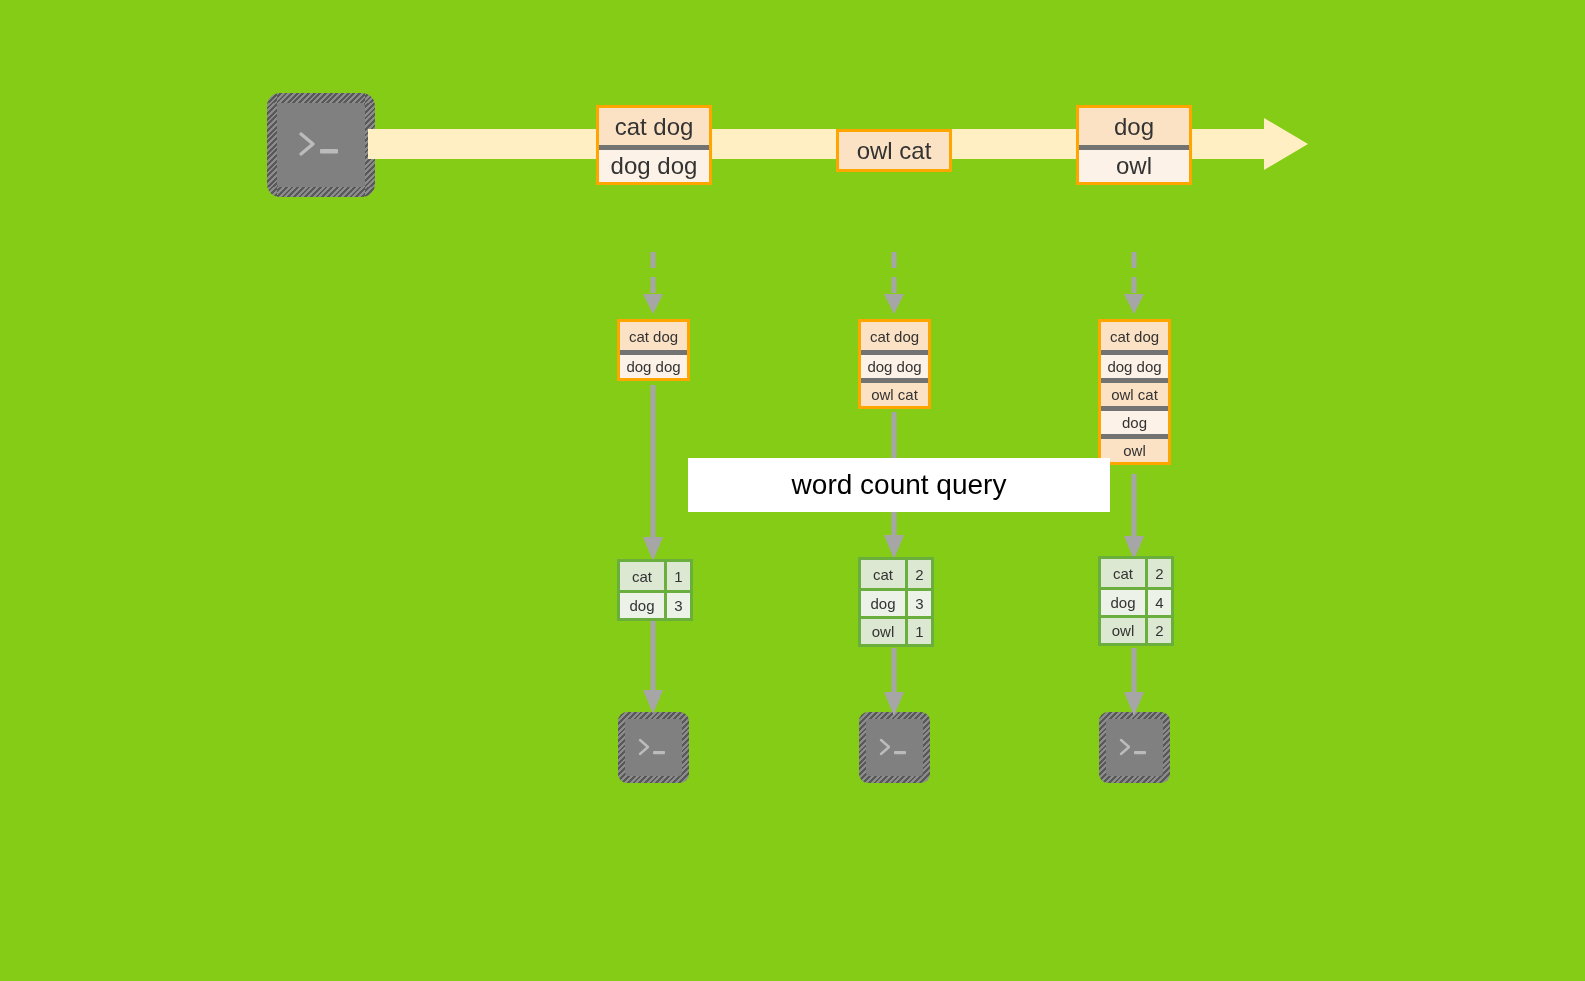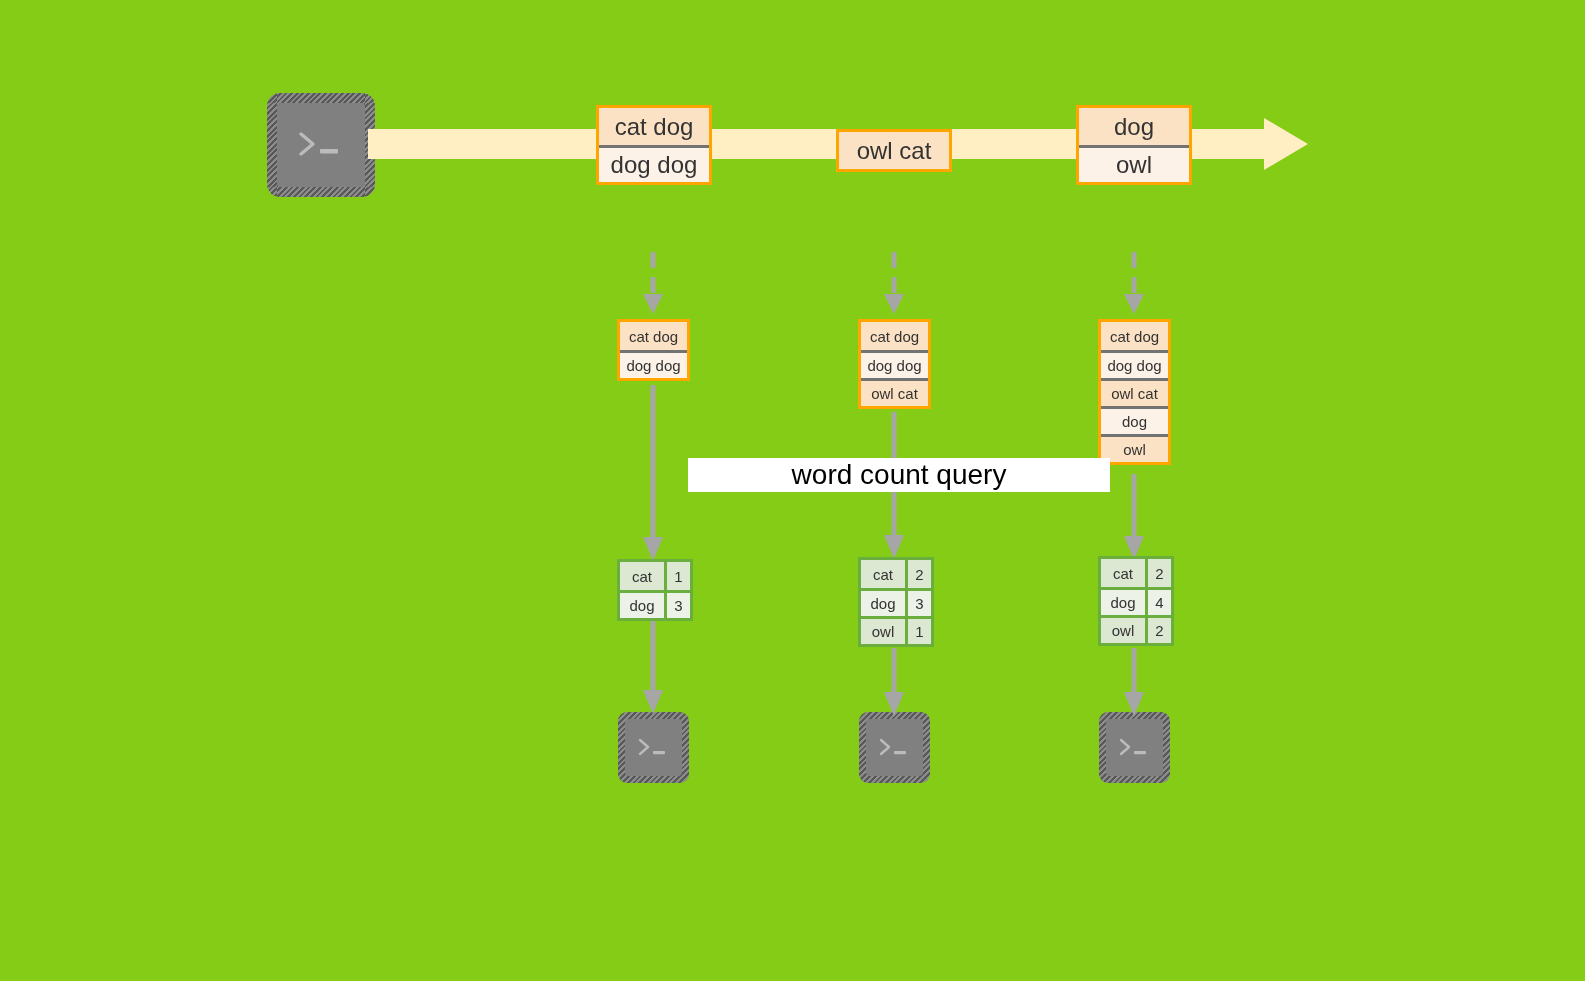--- a/index.html
+++ b/index.html
@@ -69,21 +69,21 @@
     text-align: center;
     color: #333333;
     white-space: nowrap;
     overflow: hidden;
     display: flex;
     align-items: center;
     justify-content: center;
   }
   .evt-row.shadeA { background: #FCE2C4; }
   .evt-row.shadeB { background: #FDF2E7; }
-  .evt-row + .evt-row { border-top: 3px solid #737373; }
+  .evt-row + .evt-row { border-top: 5px solid #737373; }
 
   
   .evt-big .evt-row { height: 37px; font-size: 24px; }
   
   .evt-small .evt-row { height: 28px; font-size: 15px; }
 
   
   .res-table {
     position: absolute;
     box-sizing: border-box;
@@ -115,21 +115,21 @@
   
   .conn { position: absolute; z-index: 2; }
   .conn svg { display: block; }
 
   
   .query-label {
     position: absolute;
     left: 688px;
     top: 458px;
     width: 422px;
-    height: 34px;
+    height: 54px;
     background: #FFFFFF;
     display: flex;
     align-items: center;
     justify-content: center;
     z-index: 8;
   }
   .query-label span {
     font-size: 28px;
     color: #000000;
     white-space: nowrap;

